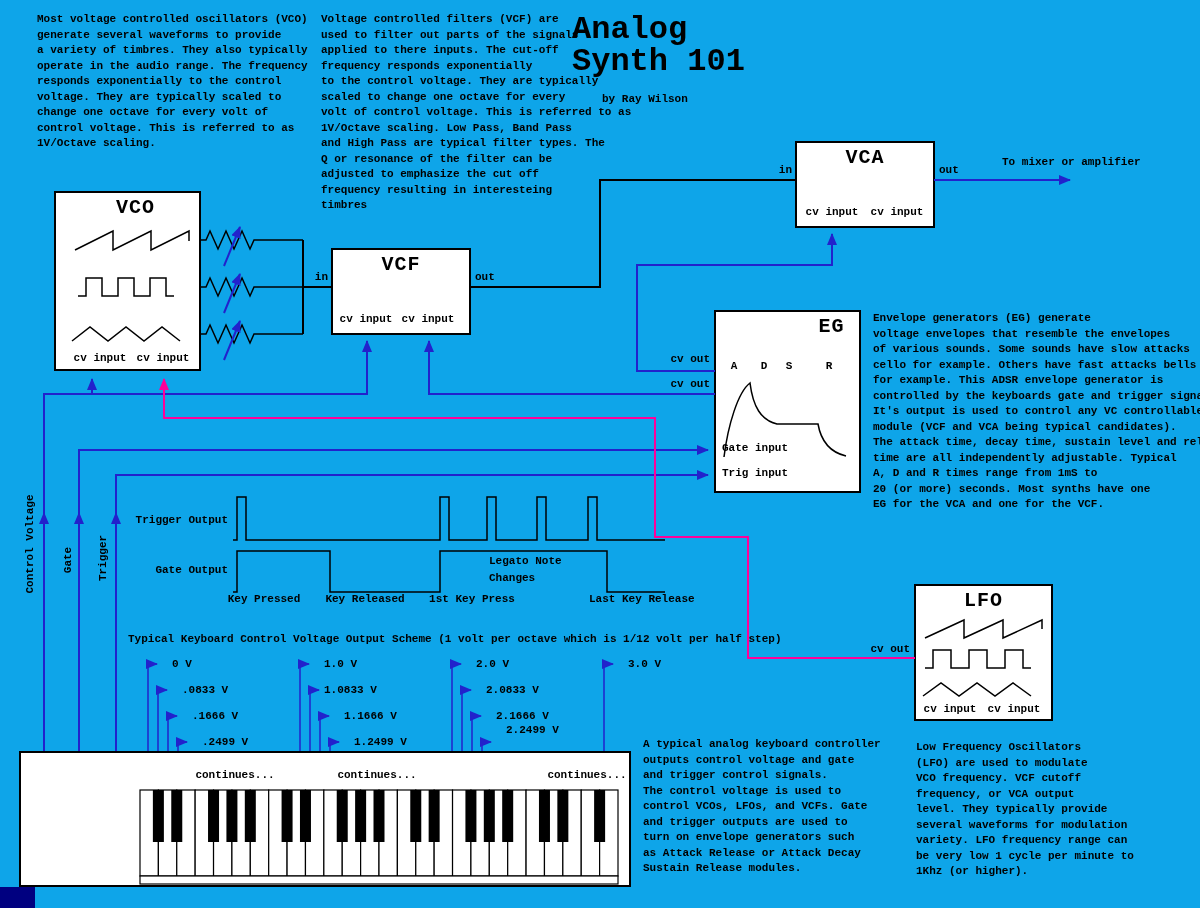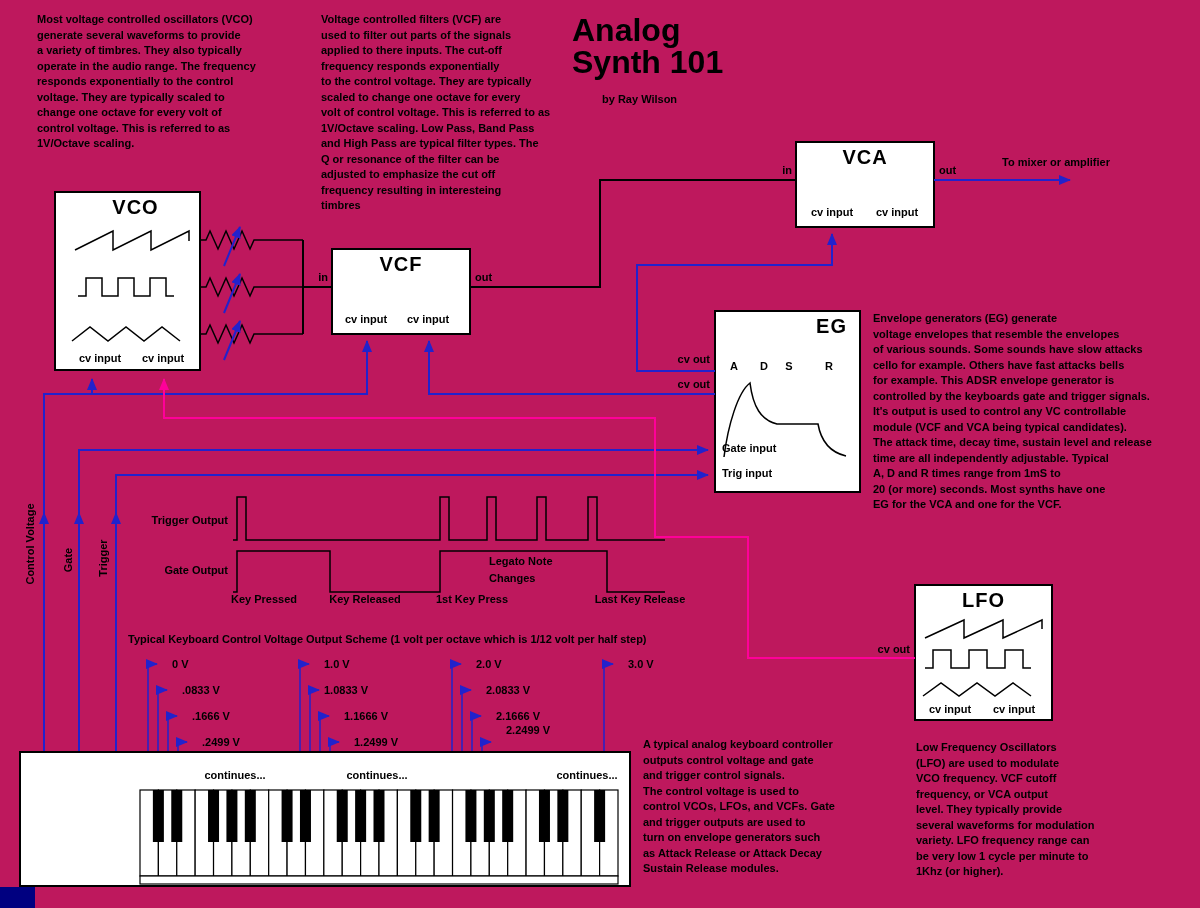--- a/index.html
+++ b/index.html
@@ -1,17 +1,17 @@
 <!DOCTYPE html>
 <html><head>
 <meta charset="utf-8">
 <style>
   html,body{margin:0;padding:0;background:#fff;}
-  .stage{position:relative;width:1200px;height:908px;background:#be185d;overflow:hidden;
-         font-family:Liberation Sans, sans-serif;color:#000;}
+  .stage{position:relative;width:1200px;height:908px;background:#0ea5e9;overflow:hidden;
+         font-family:Liberation Mono, monospace;color:#000;}
   svg.wires{position:absolute;left:0;top:0;}
   .lbl{position:absolute;font-size:11px;font-weight:bold;line-height:14px;white-space:pre;}
   .para{position:absolute;font-size:11px;font-weight:bold;line-height:15.5px;white-space:pre;}
   .ctr{text-align:center;}
   .rgt{text-align:right;}
   .module-title{position:absolute;font-size:20px;font-weight:bold;letter-spacing:1px;text-align:center;}
   .heading{position:absolute;font-size:32px;font-weight:bold;line-height:32px;white-space:pre;}
   .rot{position:absolute;font-size:11px;font-weight:bold;transform:rotate(-90deg);transform-origin:center;text-align:center;white-space:pre;}
 </style>
 </head>

